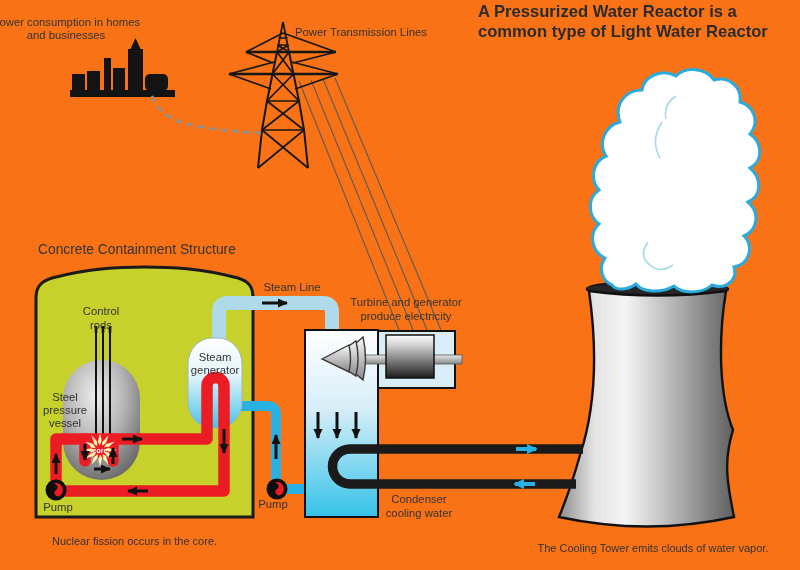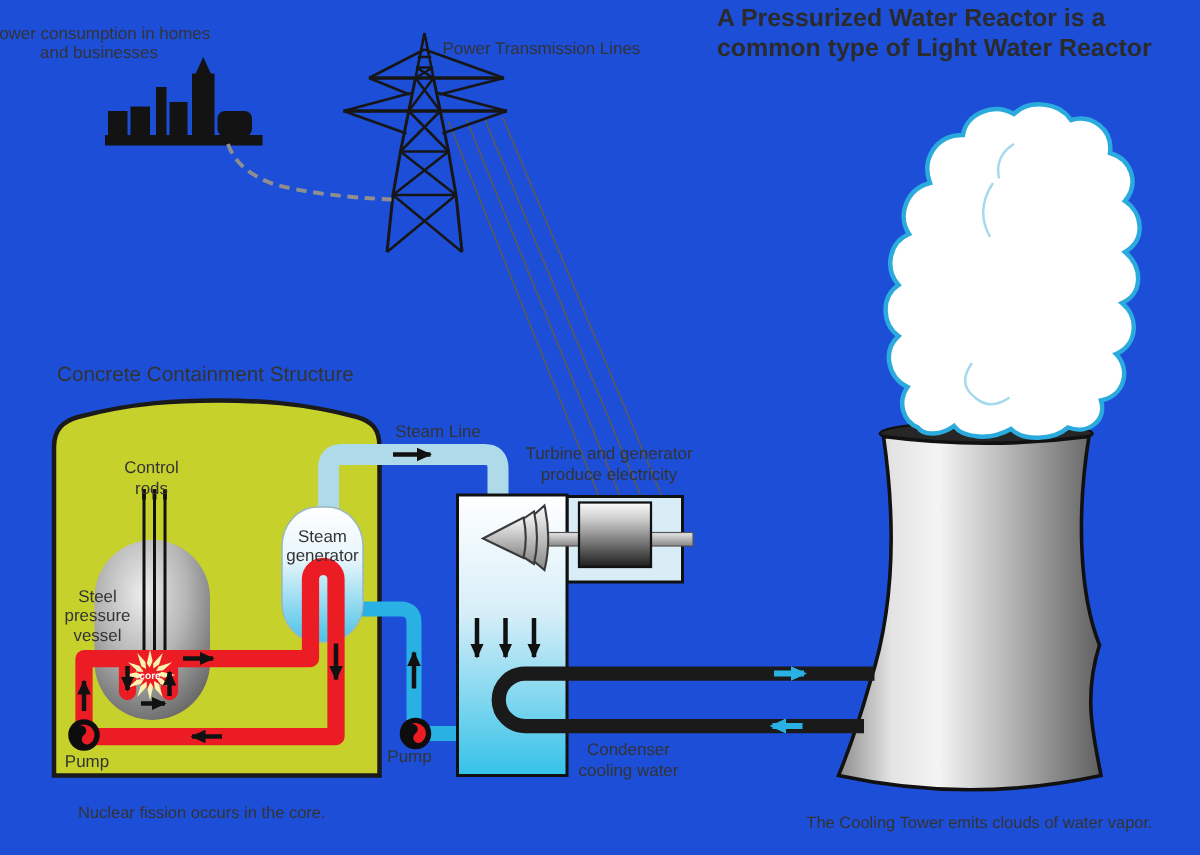--- a/index.html
+++ b/index.html
@@ -1,16 +1,16 @@
 <!DOCTYPE html>
 <html><head>
 <meta charset="utf-8">
 <style>
   html,body{margin:0;padding:0;background:#ffffff;}
-  .stage{width:800px;height:570px;position:relative;background:#1d4ed8;overflow:hidden;}
+  .stage{width:800px;height:570px;position:relative;background:#f97316;overflow:hidden;}
   svg{display:block;}
   text{font-family:"Liberation Sans","DejaVu Sans",sans-serif;fill:#333333;}
   .title{font-size:16.6px;font-weight:600;fill:#2b2b2b;}
   .lbl{font-size:11.3px;}
   .lbl-md{font-size:13.8px;}
   .cap{font-size:11px;}
   .core-txt{font-size:6.8px;font-weight:bold;fill:#ffffff;}
 </style>
 </head>
 <body>

